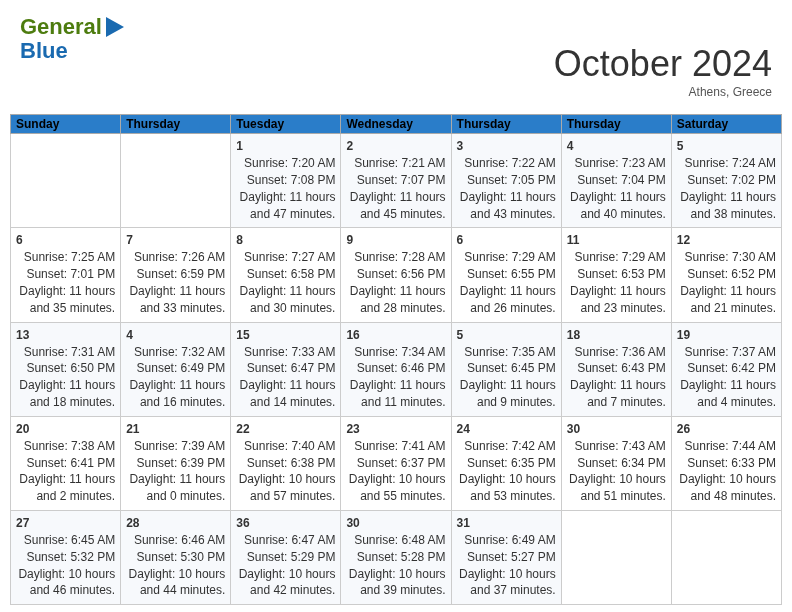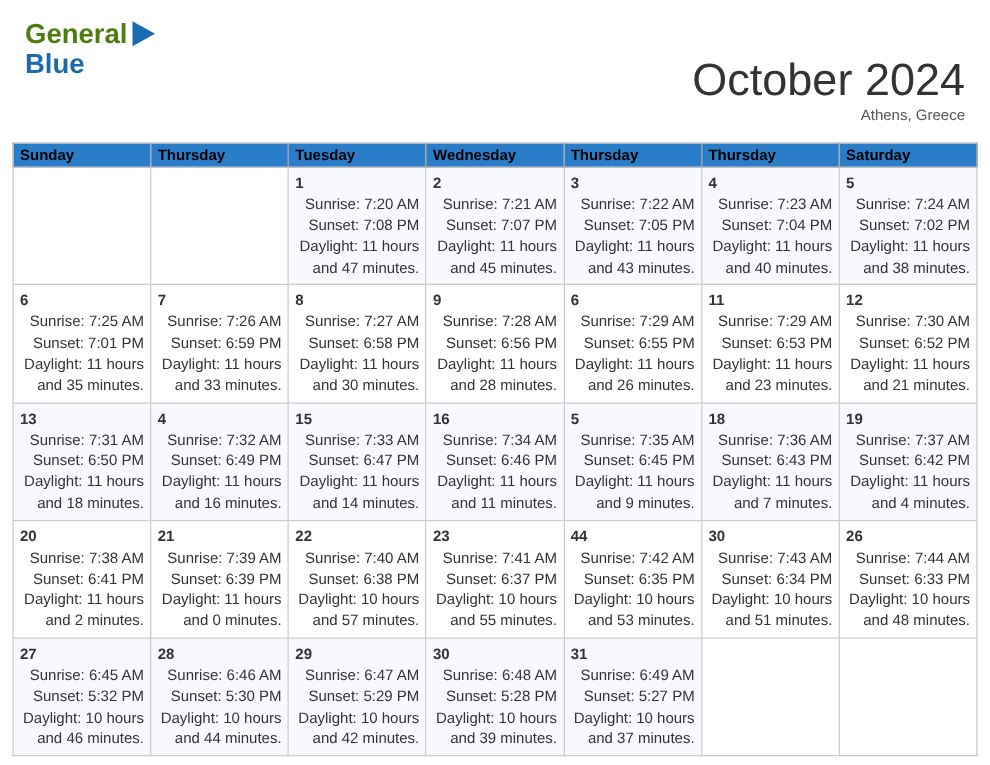--- a/index.html
+++ b/index.html
@@ -233,21 +233,21 @@
         </td>
         <td>
           <span class="day-number">22</span>
           <div class="day-info">Sunrise: 7:40 AM<br>Sunset: 6:38 PM<br>Daylight: 10 hours and 57 minutes.</div>
         </td>
         <td>
           <span class="day-number">23</span>
           <div class="day-info">Sunrise: 7:41 AM<br>Sunset: 6:37 PM<br>Daylight: 10 hours and 55 minutes.</div>
         </td>
         <td>
-          <span class="day-number">44</span>
+          <span class="day-number">24</span>
           <div class="day-info">Sunrise: 7:42 AM<br>Sunset: 6:35 PM<br>Daylight: 10 hours and 53 minutes.</div>
         </td>
         <td>
           <span class="day-number">30</span>
           <div class="day-info">Sunrise: 7:43 AM<br>Sunset: 6:34 PM<br>Daylight: 10 hours and 51 minutes.</div>
         </td>
         <td>
           <span class="day-number">26</span>
           <div class="day-info">Sunrise: 7:44 AM<br>Sunset: 6:33 PM<br>Daylight: 10 hours and 48 minutes.</div>
         </td>
@@ -255,21 +255,21 @@
       <tr>
         <td>
           <span class="day-number">27</span>
           <div class="day-info">Sunrise: 6:45 AM<br>Sunset: 5:32 PM<br>Daylight: 10 hours and 46 minutes.</div>
         </td>
         <td>
           <span class="day-number">28</span>
           <div class="day-info">Sunrise: 6:46 AM<br>Sunset: 5:30 PM<br>Daylight: 10 hours and 44 minutes.</div>
         </td>
         <td>
-          <span class="day-number">29</span>
+          <span class="day-number">36</span>
           <div class="day-info">Sunrise: 6:47 AM<br>Sunset: 5:29 PM<br>Daylight: 10 hours and 42 minutes.</div>
         </td>
         <td>
           <span class="day-number">30</span>
           <div class="day-info">Sunrise: 6:48 AM<br>Sunset: 5:28 PM<br>Daylight: 10 hours and 39 minutes.</div>
         </td>
         <td>
           <span class="day-number">31</span>
           <div class="day-info">Sunrise: 6:49 AM<br>Sunset: 5:27 PM<br>Daylight: 10 hours and 37 minutes.</div>
         </td>

